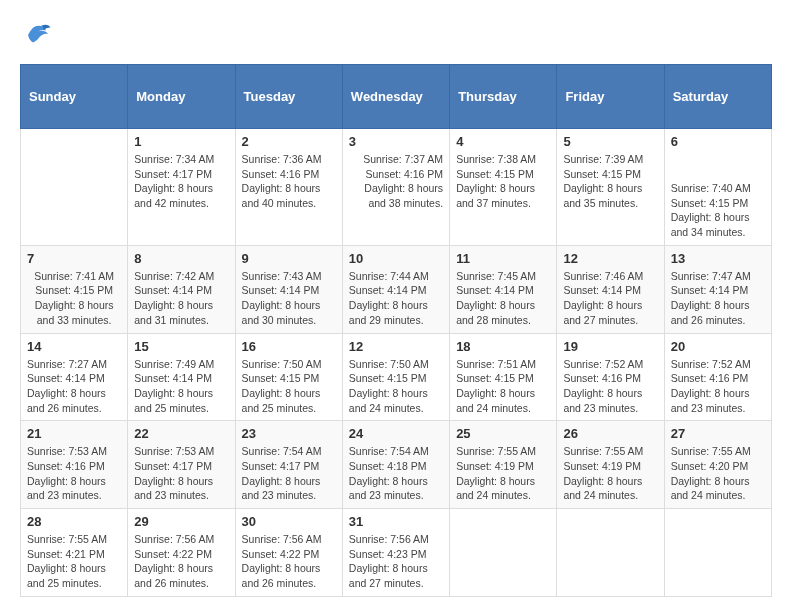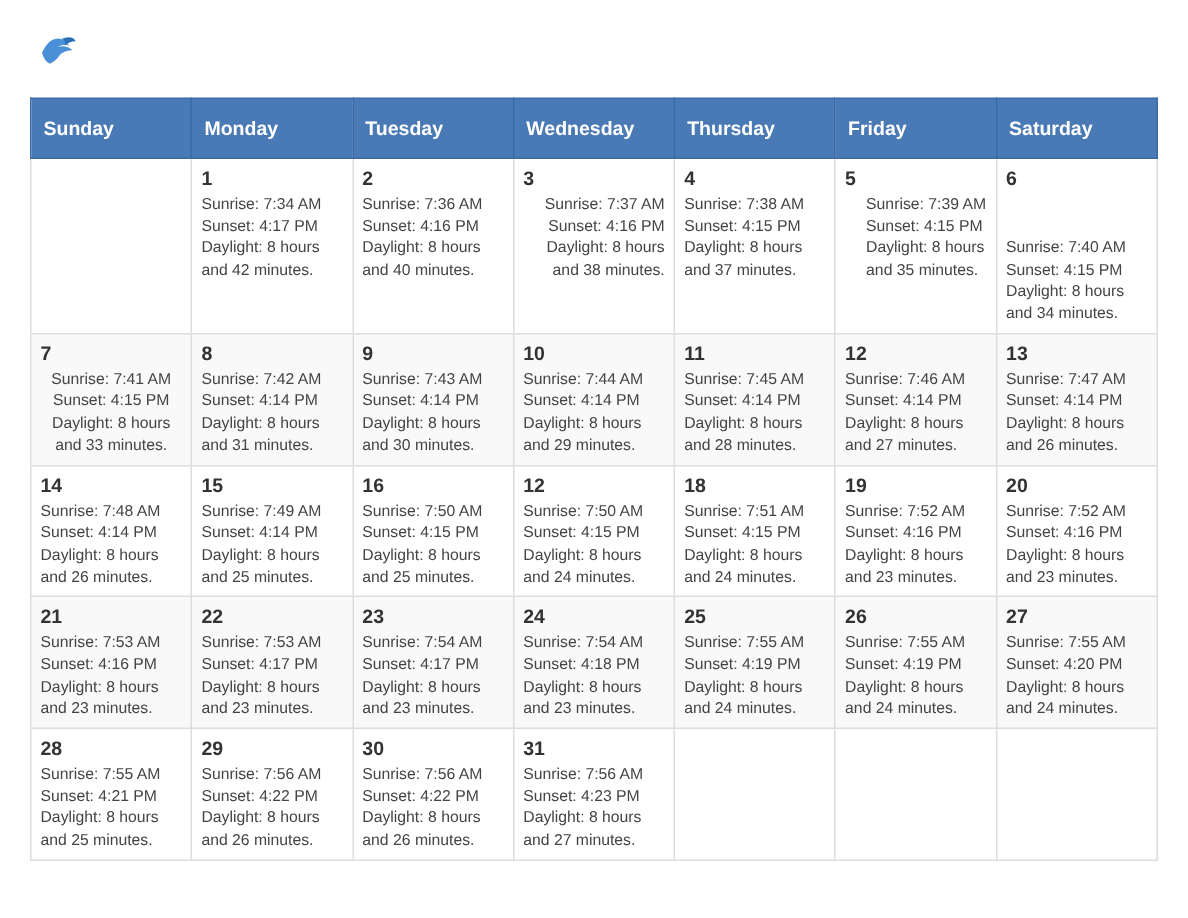--- a/index.html
+++ b/index.html
@@ -46,21 +46,21 @@
     }
     .calendar {
       width: 100%;
       border-collapse: collapse;
       border: 1px solid #ccc;
     }
     .calendar th {
       background-color: #4a7ab5;
       color: white;
       text-align: left;
-      padding: 12px 8px;
+      padding: 24px 8px;
       font-size: 13px;
       font-weight: bold;
       border: 1px solid #3a6aa5;
     }
     .calendar td {
       border: 1px solid #ddd;
       vertical-align: top;
       padding: 5px 6px;
       width: 107px;
       min-height: 80px;
@@ -150,21 +150,21 @@
         </td>
         <td>
           <div class="day-number">4</div>
           <div class="day-info" style="white-space: pre-line;">Sunrise: 7:38 AM
 Sunset: 4:15 PM
 Daylight: 8 hours
 and 37 minutes.</div>
         </td>
         <td>
           <div class="day-number">5</div>
-          <div class="day-info" style="white-space: pre-line; margin-left: 14px;">Sunrise: 7:39 AM
+          <div class="day-info" style="white-space: pre-line;">Sunrise: 7:39 AM
 Sunset: 4:15 PM
 Daylight: 8 hours
 and 35 minutes.</div>
         </td>
         <td>
           <div class="day-number">6</div>
           <div class="day-info" style="white-space: pre-line; margin-top: 32px;">Sunrise: 7:40 AM
 Sunset: 4:15 PM
 Daylight: 8 hours
 and 34 minutes.</div>
@@ -217,21 +217,21 @@
           <div class="day-number">13</div>
           <div class="day-info" style="white-space: pre-line;">Sunrise: 7:47 AM
 Sunset: 4:14 PM
 Daylight: 8 hours
 and 26 minutes.</div>
         </td>
       </tr>
       <tr>
         <td>
           <div class="day-number">14</div>
-          <div class="day-info" style="white-space: pre-line;">Sunrise: 7:48 AM
+          <div class="day-info" style="white-space: pre-line;">Sunrise: 7:27 AM
 Sunset: 4:14 PM
 Daylight: 8 hours
 and 26 minutes.</div>
         </td>
         <td>
           <div class="day-number">15</div>
           <div class="day-info" style="white-space: pre-line;">Sunrise: 7:49 AM
 Sunset: 4:14 PM
 Daylight: 8 hours
 and 25 minutes.</div>

